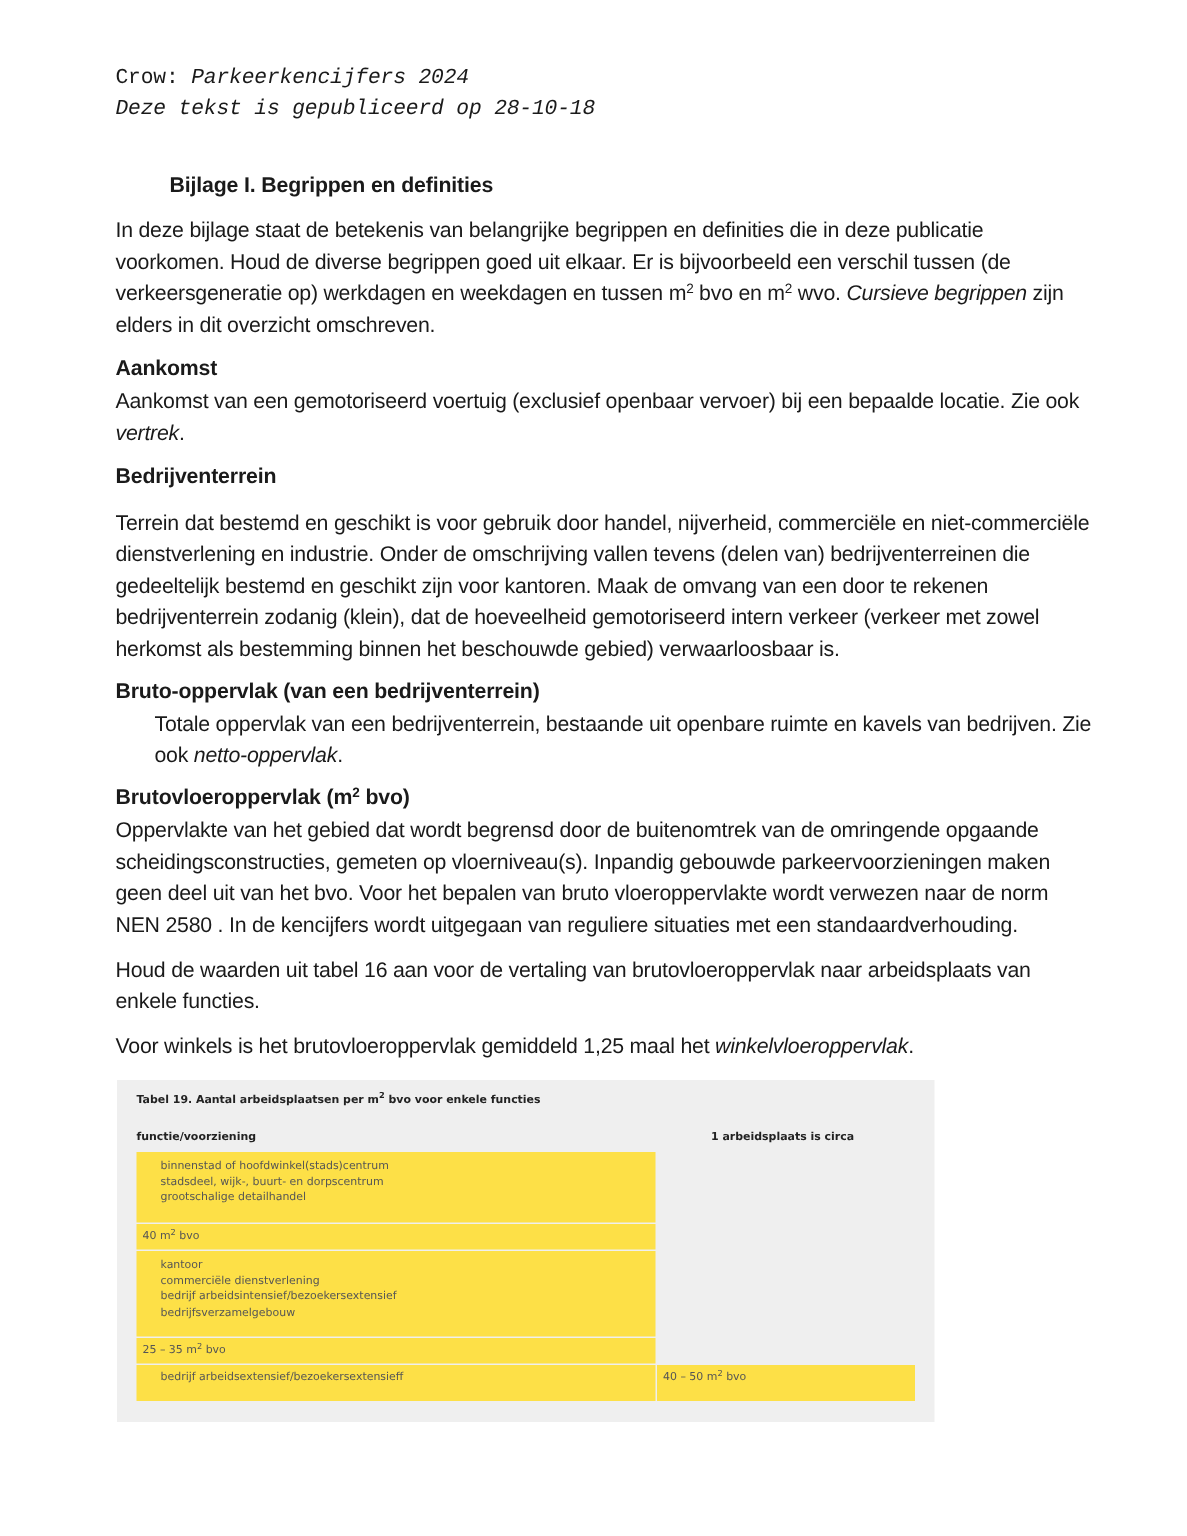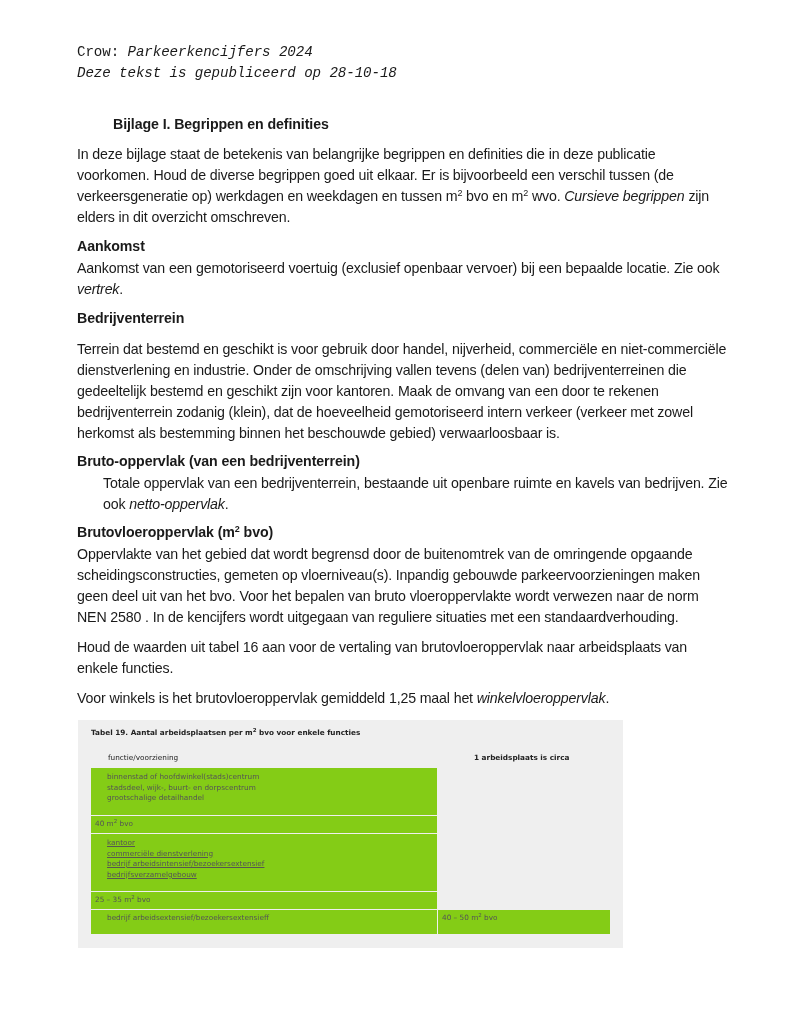--- a/index.html
+++ b/index.html
@@ -14,23 +14,23 @@
   .p { font-size: 14.2px; line-height: 21px; letter-spacing: -0.15px; }
   .abs { position: absolute; left: 0; width: 650px; }
   sup { font-size: 9px; line-height: 0; vertical-align: 5px; }
   i { font-style: italic; }
 
   .table-wrap {
     position: absolute; left: 78px; top: 720px; width: 545px; height: 228px;
     background: #efefef; font-family: "DejaVu Sans", sans-serif; color: #444;
   }
   .t-caption { position: absolute; left: 13px; top: 8px; font-size: 7.3px; font-weight: bold; color: #222; }
-  .t-head1 { position: absolute; left: 13px; top: 33px; font-size: 7.3px; font-weight: normal; color: #222; margin-left: 17px; }
+  .t-head1 { position: absolute; left: 13px; top: 33px; font-size: 7.3px; font-weight: bold; color: #222; }
   .t-head2 { position: absolute; left: 360px; top: 33px; font-size: 7.3px; font-weight: bold; color: #222; margin-left: 36px; }
-  .cell { position: absolute; background: #84cc16; font-size: 7.3px; line-height: 10.5px; color: #555; box-sizing: border-box; }
+  .cell { position: absolute; background: #fde047; font-size: 7.3px; line-height: 10.5px; color: #555; box-sizing: border-box; }
   .cell.list { padding: 4px 0 0 16px; }
   .cell.val { padding: 3px 0 0 4px; }
   sup.s { font-size: 5.5px; vertical-align: 3px; }
 </style>
 </head>
 <body>
 
 <div class="page">
   <div class="meta">
     <div><span>Crow: </span><i>Parkeerkencijfers 2024</i></div>
@@ -60,21 +60,21 @@
   <div class="t-head1">functie/voorziening</div>
   <div class="t-head2">1 arbeidsplaats is circa</div>
 
   <div class="cell list" style="left:13px; top:48px; width:346px; height:47px;">
     <div>binnenstad of hoofdwinkel(stads)centrum</div>
     <div>stadsdeel, wijk-, buurt- en dorpscentrum</div>
     <div>grootschalige detailhandel</div>
   </div>
   <div class="cell val" style="left:13px; top:96px; width:346px; height:17px;"><span>40 m</span><sup class="s">2</sup><span> bvo</span></div>
 
-  <div class="cell list" style="left:13px; top:114px; width:346px; height:57px;text-decoration:underline;">
+  <div class="cell list" style="left:13px; top:114px; width:346px; height:57px;">
     <div>kantoor</div>
     <div>commerciële dienstverlening</div>
     <div>bedrijf arbeidsintensief/bezoekersextensief</div>
     <div>bedrijfsverzamelgebouw</div>
   </div>
   <div class="cell val" style="left:13px; top:172px; width:346px; height:17px;"><span>25 – 35 m</span><sup class="s">2</sup><span> bvo</span></div>
 
   <div class="cell list" style="left:13px; top:190px; width:346px; height:24px; padding-top:3px;">
     <div>bedrijf arbeidsextensief/bezoekersextensieff</div>
   </div>

